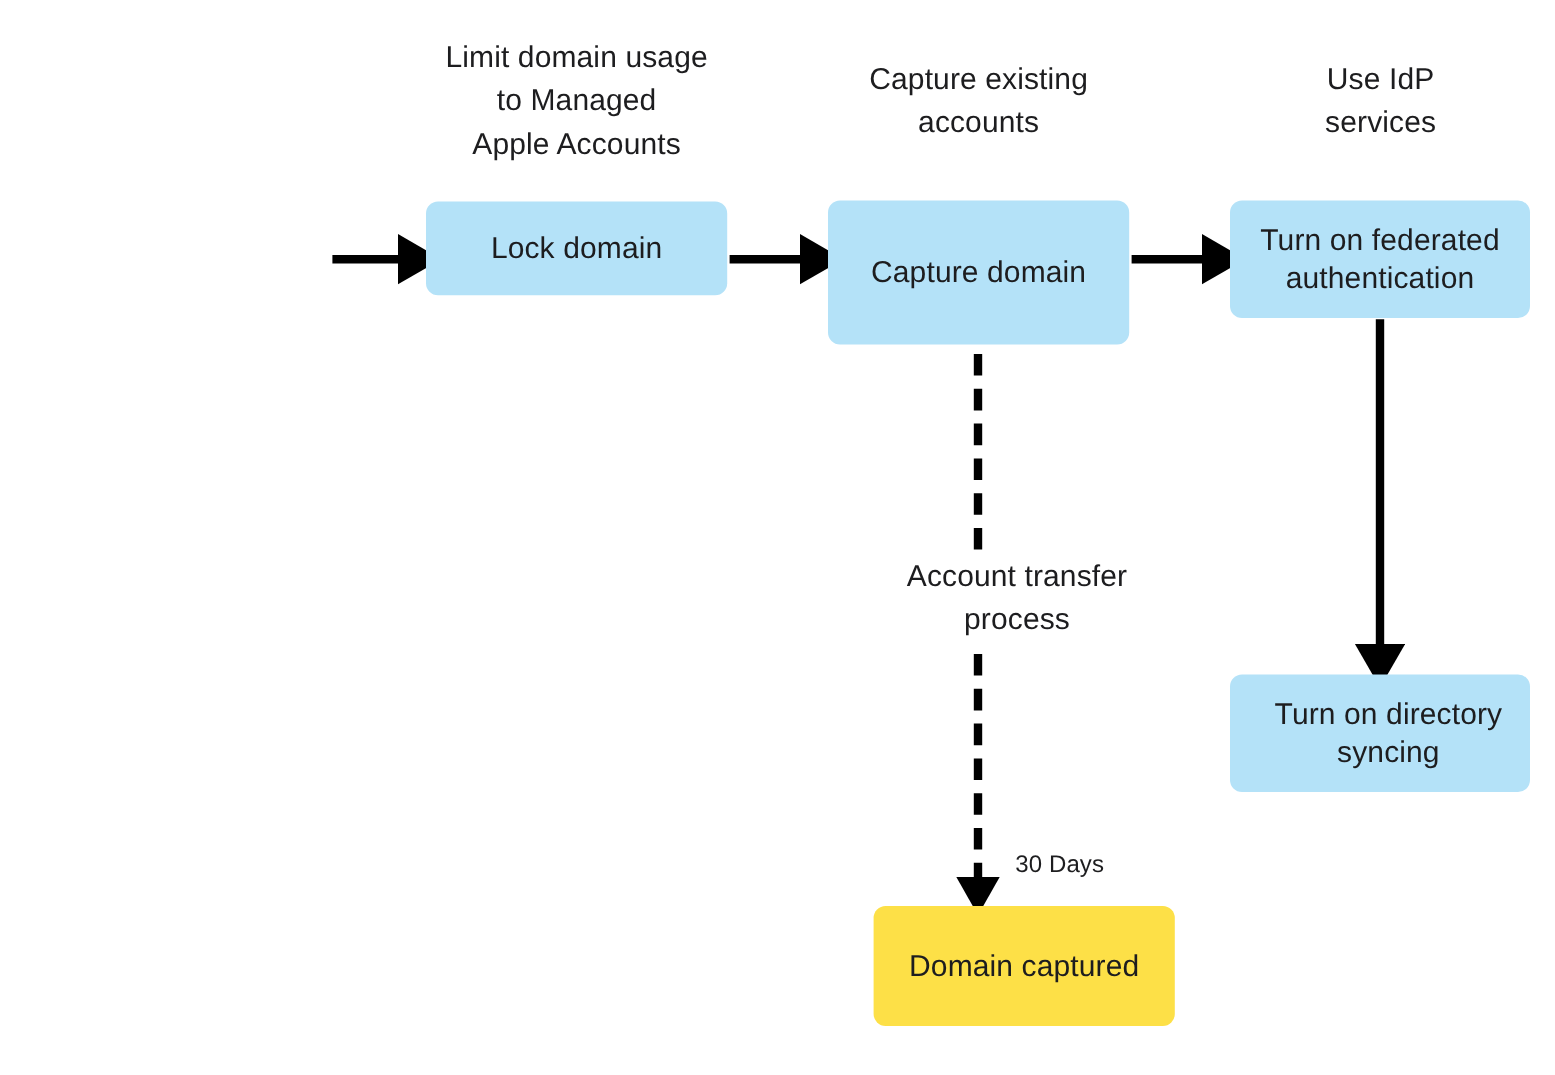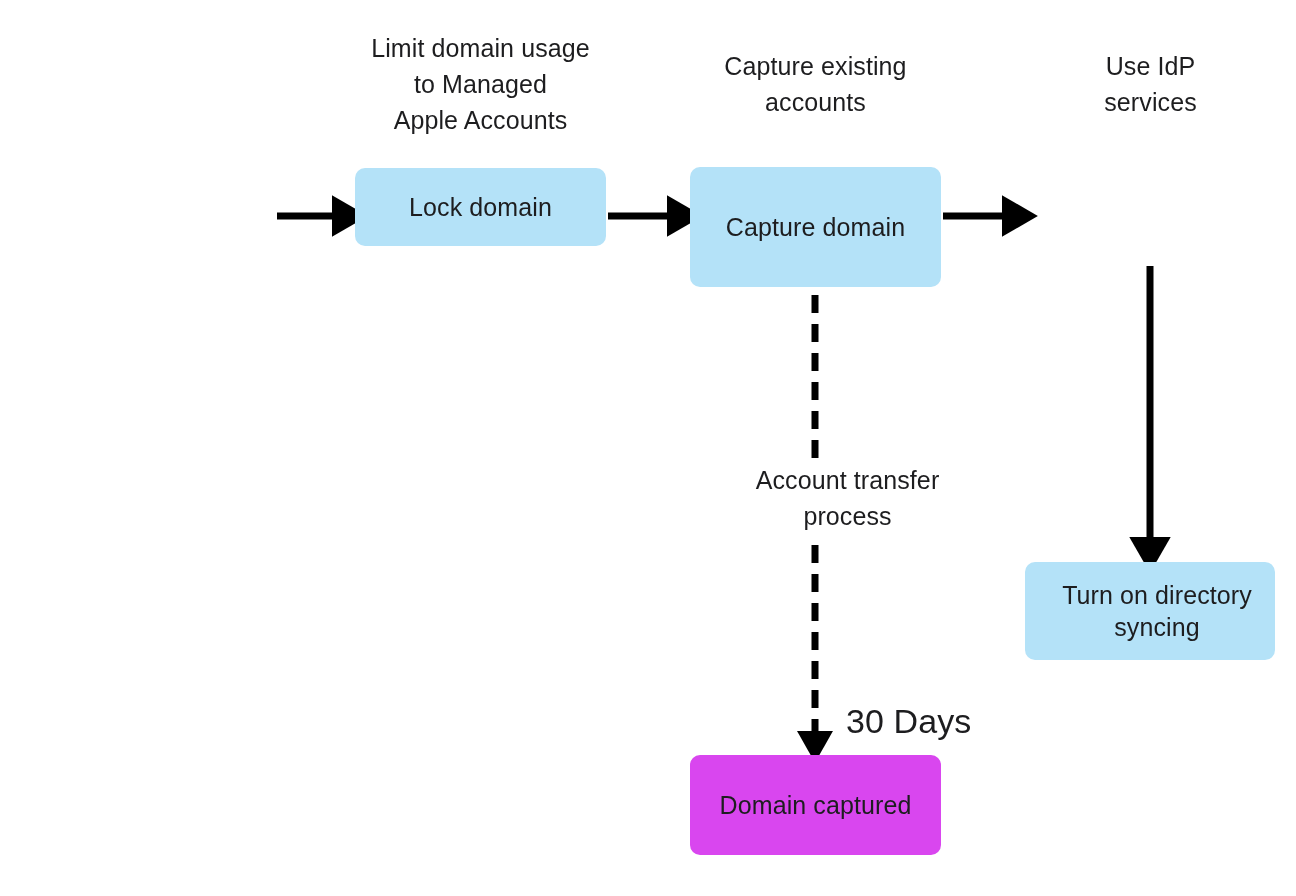--- a/index.html
+++ b/index.html
@@ -25,21 +25,21 @@
     justify-content: center;
     text-align: center;
     color: #1d1d1f;
     font-size: 25px;
     line-height: 32px;
     letter-spacing: 0.1px;
     padding: 4px 10px;
   }
   .node-green  { background: #cee8d2; }
   .node-blue   { background: #b4e2f8; }
-  .node-orange { background: #d946ef; }
+  .node-orange { background: #fde047; margin-left: 38px; }
 
   .caption {
     position: absolute;
     text-align: center;
     color: #1d1d1f;
     font-size: 25px;
     line-height: 36px;
     letter-spacing: 0.1px;
     white-space: pre-line;
   }
@@ -48,21 +48,21 @@
     text-align: center;
     color: #1d1d1f;
     font-size: 25px;
     line-height: 36px;
     letter-spacing: 0.1px;
     white-space: pre-line;
   }
   .side-label {
     position: absolute;
     color: #1d1d1f;
-    font-size: 34px;
+    font-size: 20px;
     line-height: 30px;
     letter-spacing: 0.1px;
     white-space: nowrap;
   }
   svg.edges {
     position: absolute;
     left: 0;
     top: 0;
     width: 1296px;
     height: 896px;
@@ -129,19 +129,21 @@
   <div class="edge-label" id="label-account-transfer">Account transfer
 process</div>
 
   <div class="side-label" id="label-30-days">30 Days</div>
 
 
   <div class="node node-blue" id="node-lock-domain">Lock domain</div>
 
   <div class="node node-blue" id="node-capture-domain">Capture domain</div>
 
+  <div class="node node-blue" id="node-federated-auth">Turn on federated
+authentication</div>
 
   <div class="node node-blue" id="node-directory-syncing">Turn on directory
 syncing</div>
 
   <div class="node node-orange" id="node-domain-captured">Domain captured</div>
 
 </div>
 
 </body></html>

